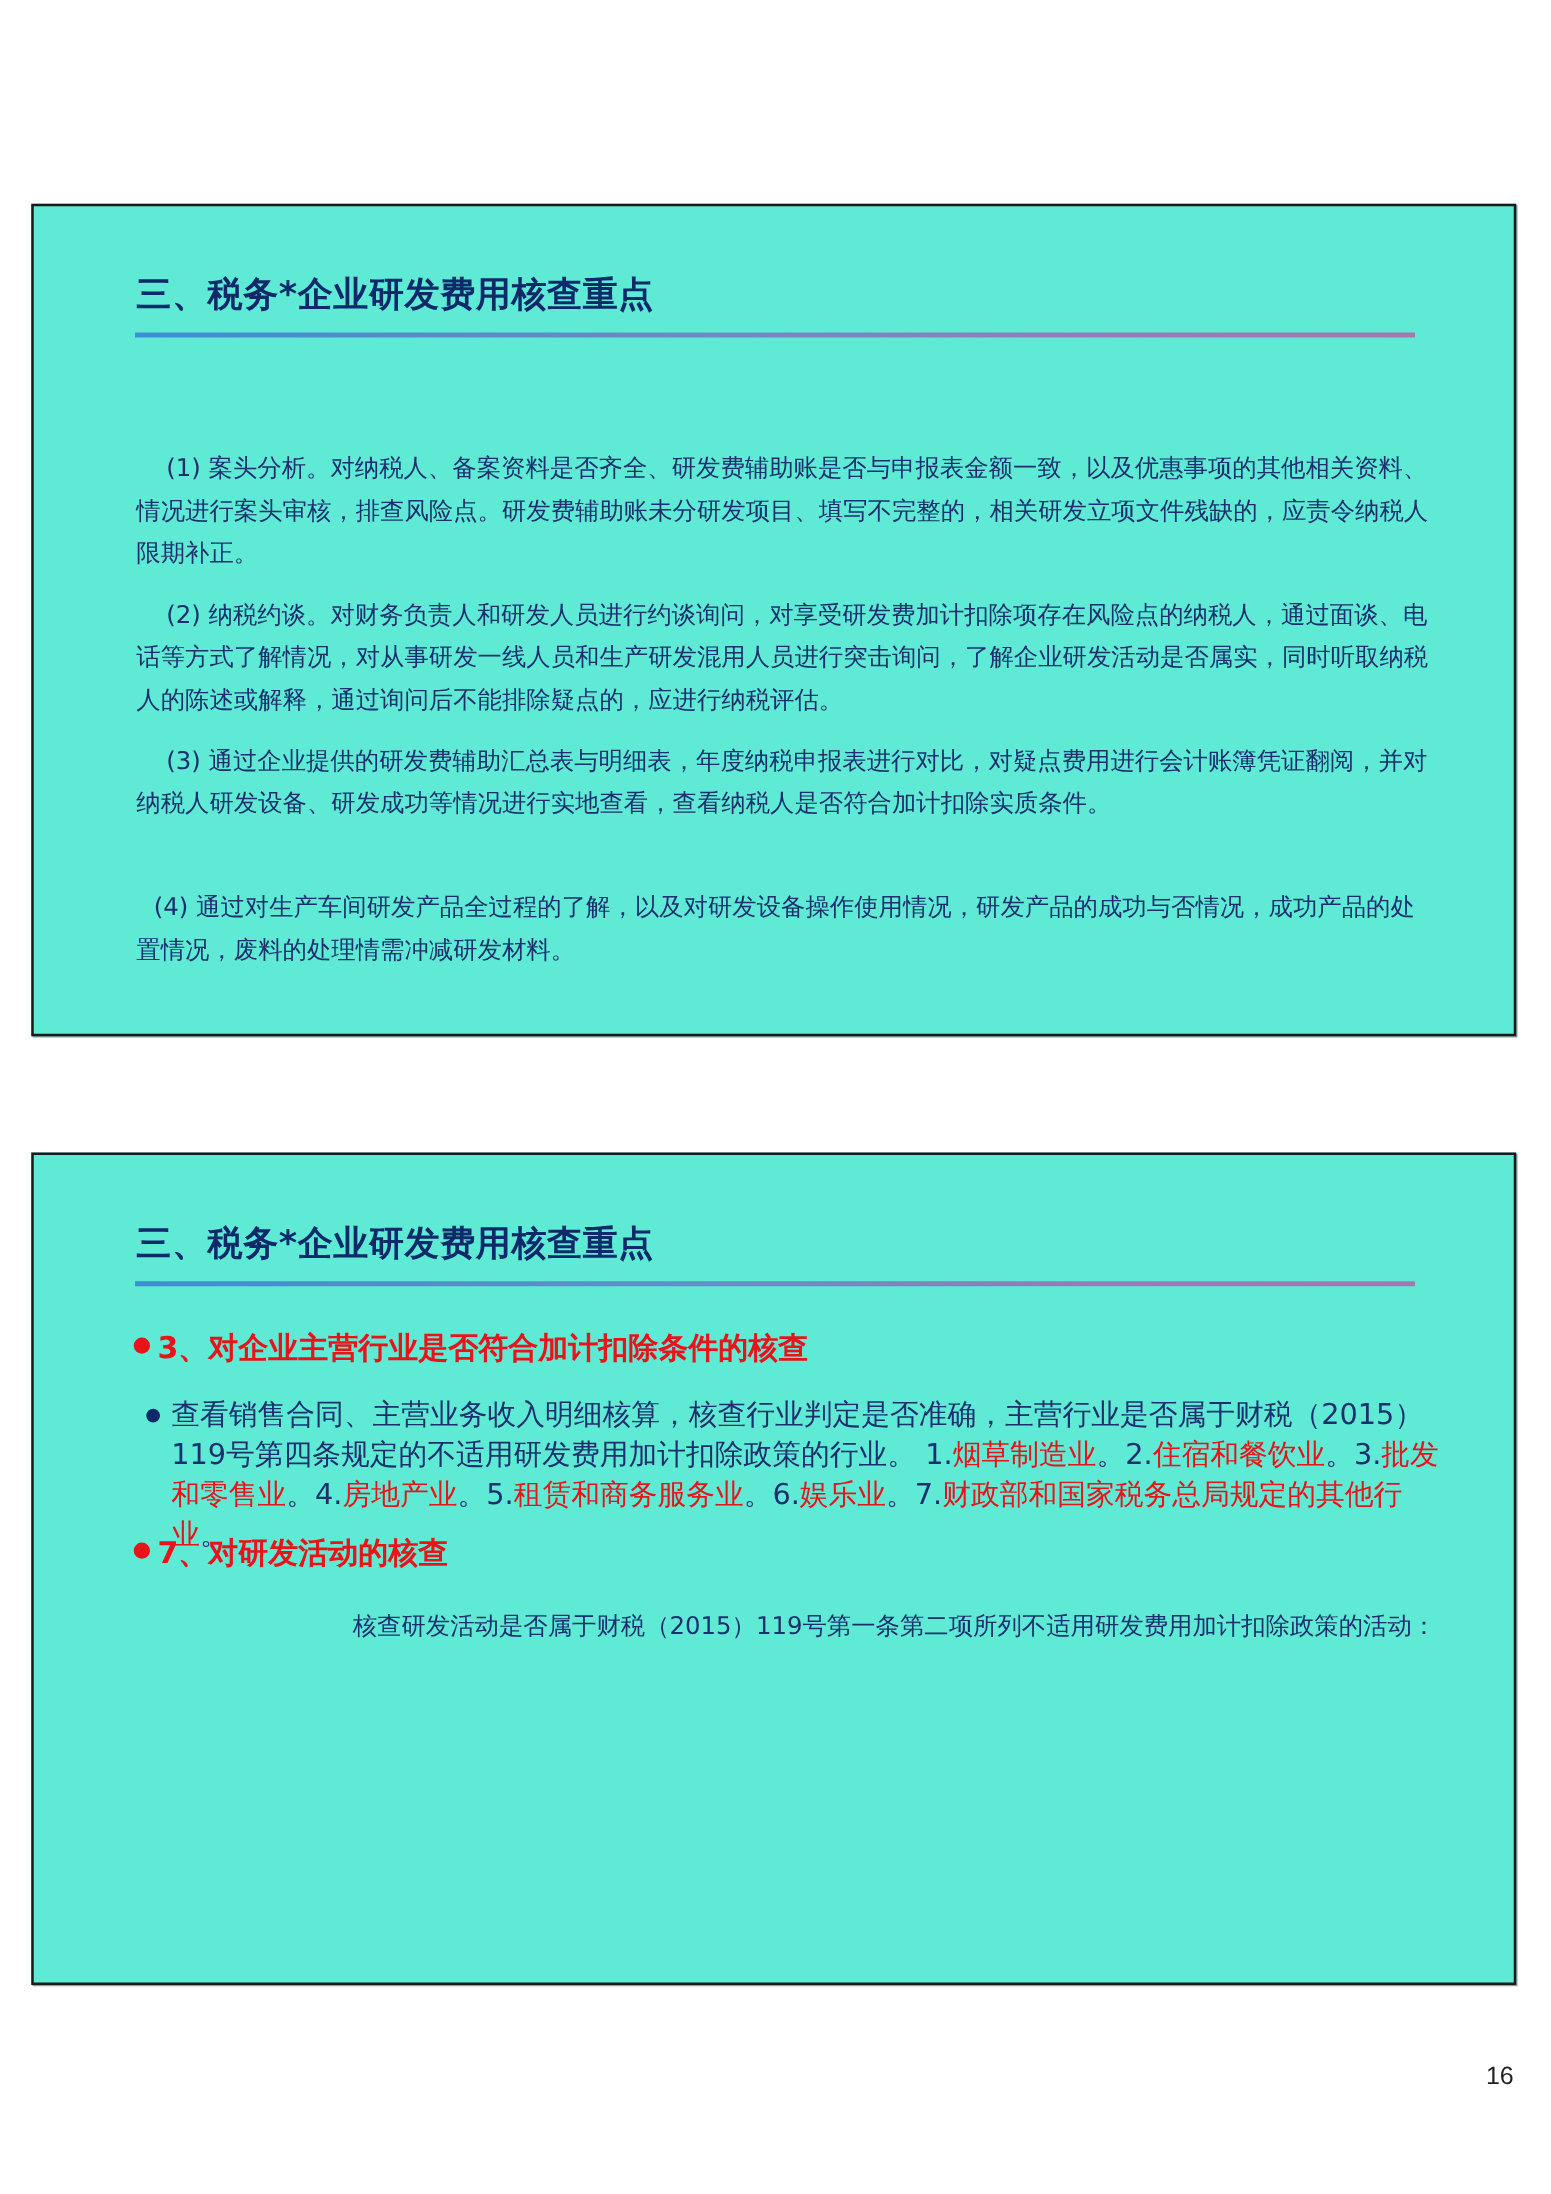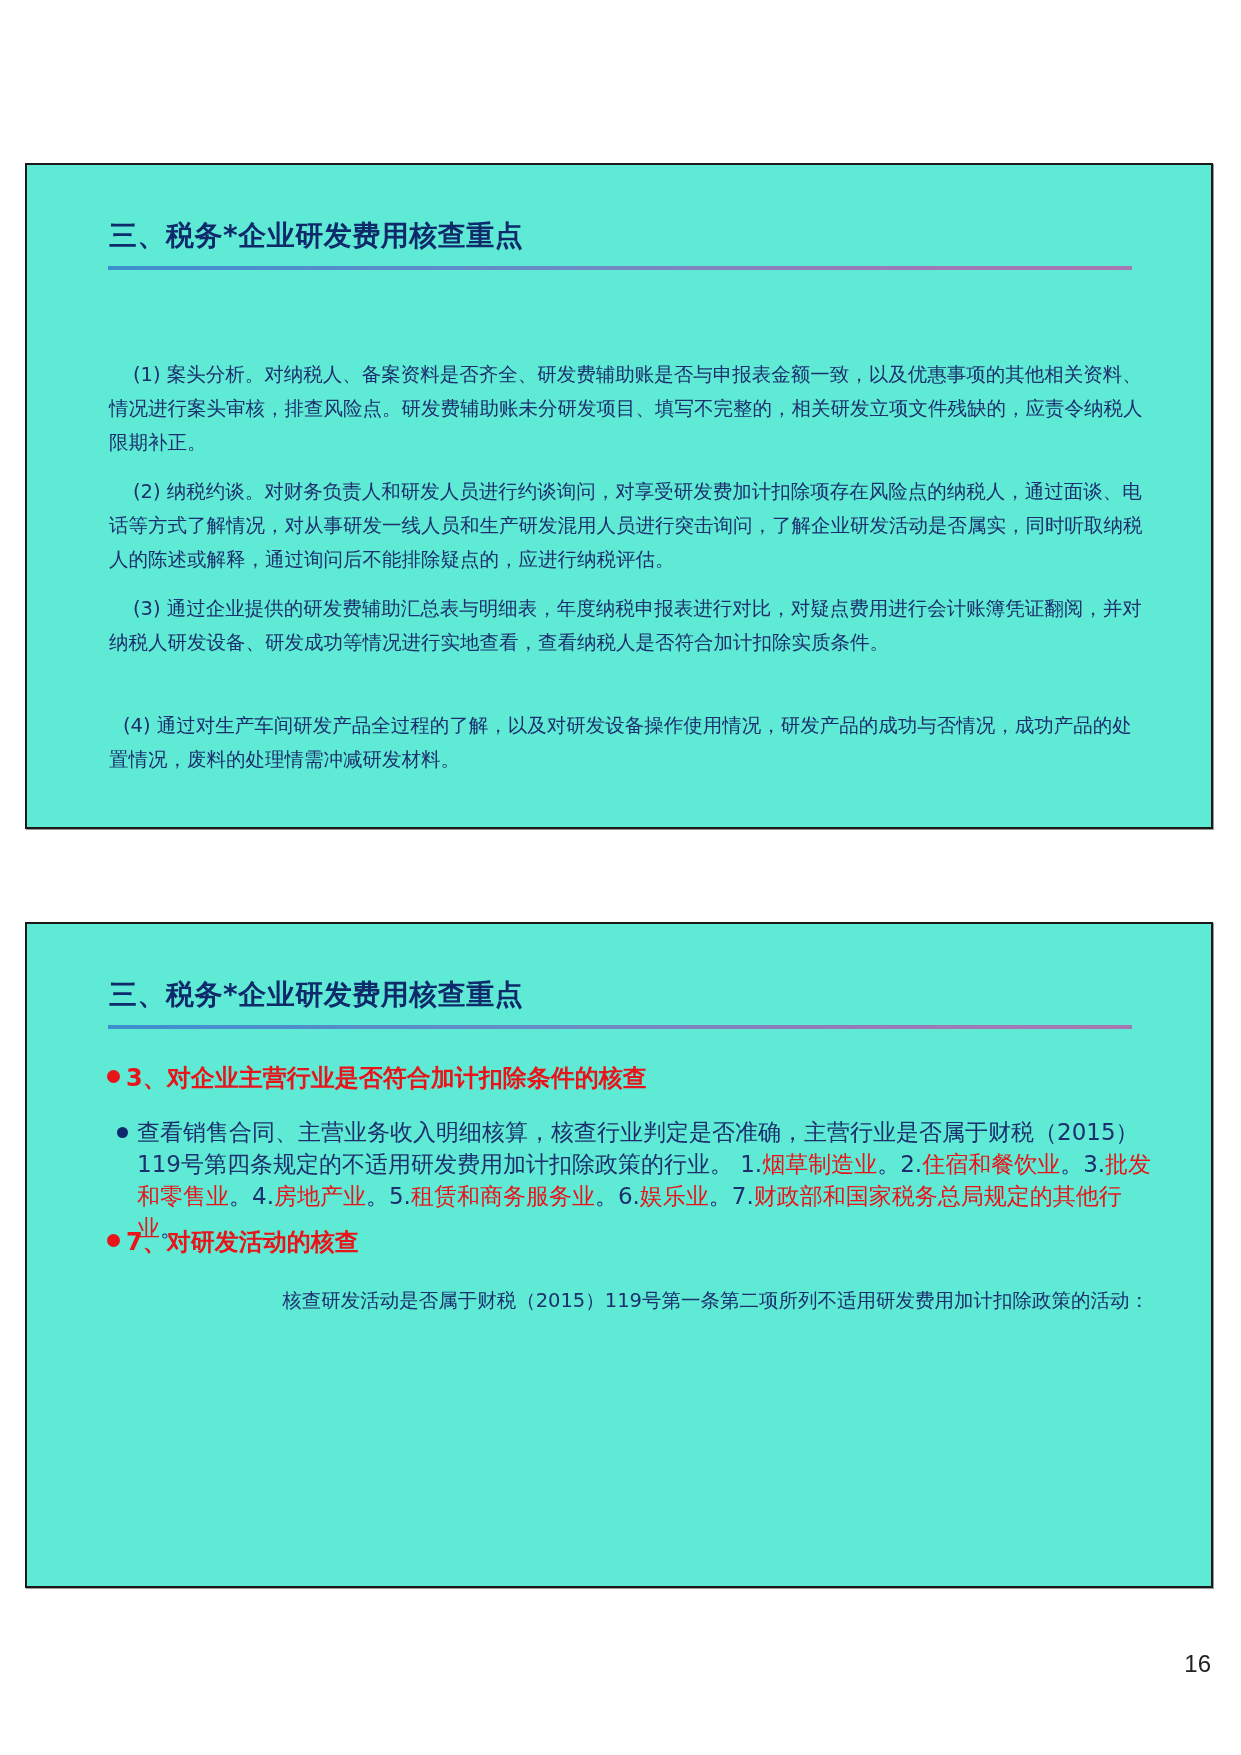--- a/index.html
+++ b/index.html
@@ -37,21 +37,21 @@
     }
     .para .ind { display: inline-block; width: 24px; }
     .para .ind-s { display: inline-block; width: 14px; }
     .red { color: #e8141a; }
     .bullet-para { position: absolute; left: 88px; width: 1040px; font-size: 23px; line-height: 32px; color: #1d2f6e; margin-top: 21px; }
     .bullet-para .bdot {
       position: absolute; left: 2px; top: 11px; width: 11px; height: 11px; border-radius: 50%; background: #0e2a6b;
     }
     .bullet-para .btext { margin-left: 22px; display: block; }
     .page-number {
-      position: absolute; right: 30px; top: 1650px; font-size: 24px; color: #222;
+      position: absolute; right: 30px; top: 1650px; font-size: 20px; color: #222;
       font-family: "Liberation Sans", sans-serif;
     }
   </style>
 </head>
 <body>
 
 <div class="slide" id="slide-1">
   <div class="slide-title">三、税务*企业研发费用核查重点</div>
   <div class="title-rule"></div>
 

